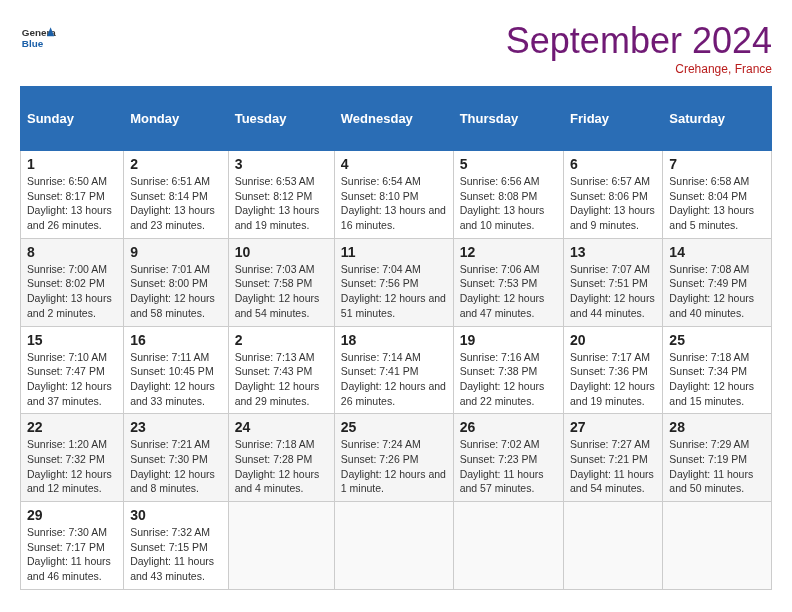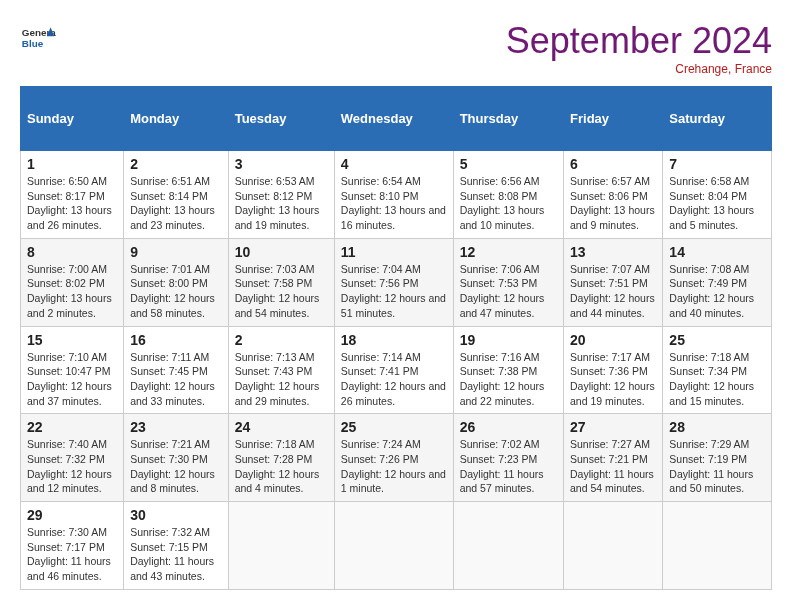--- a/index.html
+++ b/index.html
@@ -192,27 +192,27 @@
         <span class="day-number">14</span>
         <span class="day-info">Sunrise: 7:08 AM</span><br>
         <span class="day-info">Sunset: 7:49 PM</span><br>
         <span class="day-info">Daylight: 12 hours and 40 minutes.</span>
       </td>
       </tr>
       <tr>
         <td>
         <span class="day-number">15</span>
         <span class="day-info">Sunrise: 7:10 AM</span><br>
-        <span class="day-info">Sunset: 10:47 PM</span><br>
+        <span class="day-info">Sunset: 7:47 PM</span><br>
         <span class="day-info">Daylight: 12 hours and 37 minutes.</span>
       </td>
         <td>
         <span class="day-number">16</span>
         <span class="day-info">Sunrise: 7:11 AM</span><br>
-        <span class="day-info">Sunset: 7:45 PM</span><br>
+        <span class="day-info">Sunset: 10:45 PM</span><br>
         <span class="day-info">Daylight: 12 hours and 33 minutes.</span>
       </td>
         <td>
         <span class="day-number">2</span>
         <span class="day-info">Sunrise: 7:13 AM</span><br>
         <span class="day-info">Sunset: 7:43 PM</span><br>
         <span class="day-info">Daylight: 12 hours and 29 minutes.</span>
       </td>
         <td>
         <span class="day-number">18</span>
@@ -235,21 +235,21 @@
         <td>
         <span class="day-number">25</span>
         <span class="day-info">Sunrise: 7:18 AM</span><br>
         <span class="day-info">Sunset: 7:34 PM</span><br>
         <span class="day-info">Daylight: 12 hours and 15 minutes.</span>
       </td>
       </tr>
       <tr>
         <td>
         <span class="day-number">22</span>
-        <span class="day-info">Sunrise: 7:40 AM</span><br>
+        <span class="day-info">Sunrise: 1:20 AM</span><br>
         <span class="day-info">Sunset: 7:32 PM</span><br>
         <span class="day-info">Daylight: 12 hours and 12 minutes.</span>
       </td>
         <td>
         <span class="day-number">23</span>
         <span class="day-info">Sunrise: 7:21 AM</span><br>
         <span class="day-info">Sunset: 7:30 PM</span><br>
         <span class="day-info">Daylight: 12 hours and 8 minutes.</span>
       </td>
         <td>

